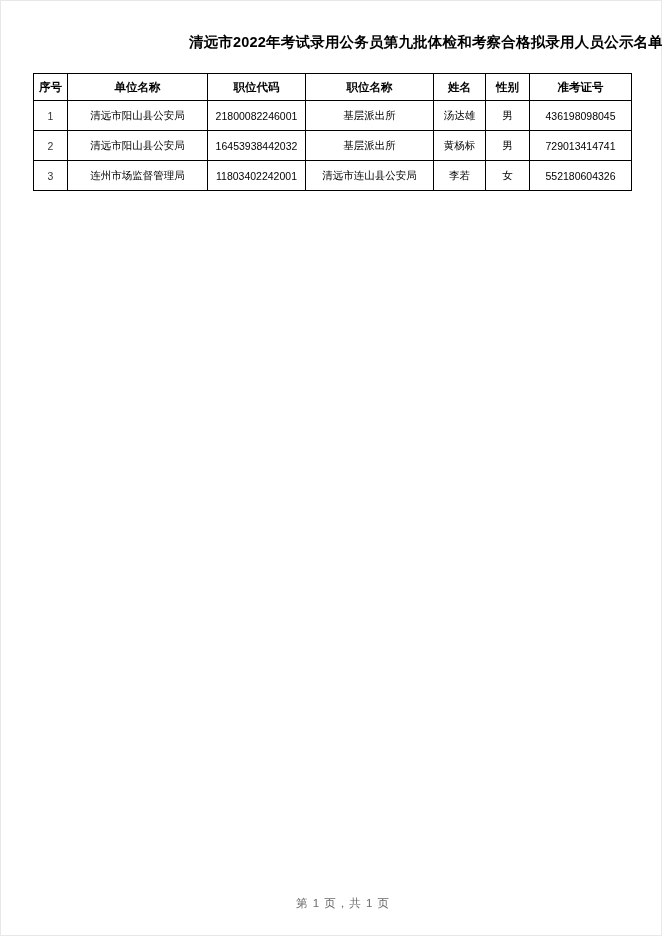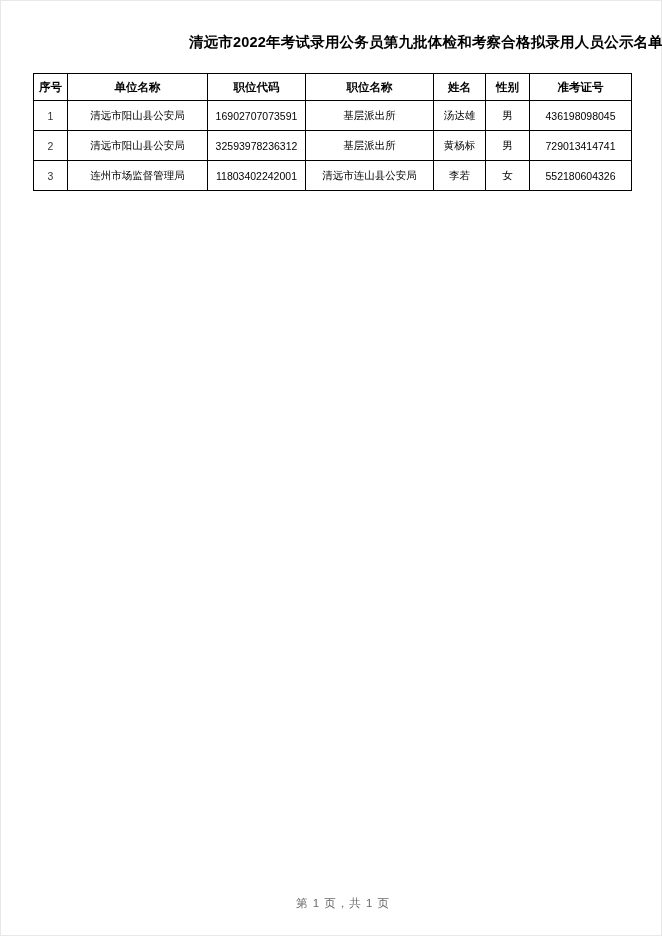--- a/index.html
+++ b/index.html
@@ -120,30 +120,30 @@
           <th>职位名称</th>
           <th>姓名</th>
           <th>性别</th>
           <th>准考证号</th>
         </tr>
       </thead>
       <tbody>
         <tr>
           <td class="idx">1</td>
           <td>清远市阳山县公安局</td>
-          <td>16902707073591</td>
+          <td>21800082246001</td>
           <td>基层派出所</td>
           <td>汤达雄</td>
           <td>男</td>
           <td>436198098045</td>
         </tr>
         <tr>
           <td class="idx">2</td>
           <td>清远市阳山县公安局</td>
-          <td>32593978236312</td>
+          <td>16453938442032</td>
           <td>基层派出所</td>
           <td>黄杨标</td>
           <td>男</td>
           <td>729013414741</td>
         </tr>
         <tr>
           <td class="idx">3</td>
           <td>连州市场监督管理局</td>
           <td>11803402242001</td>
           <td>清远市连山县公安局</td>

